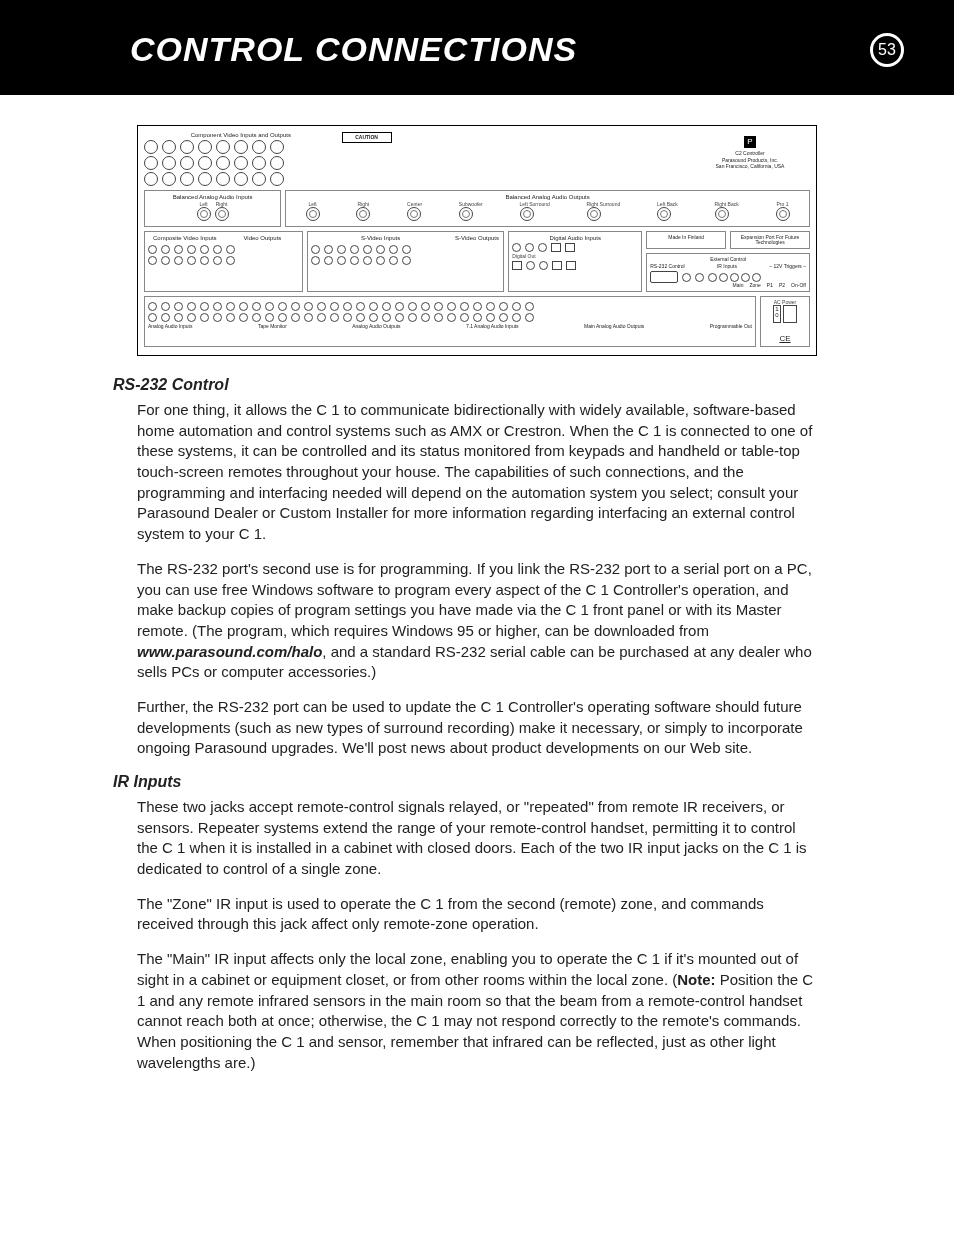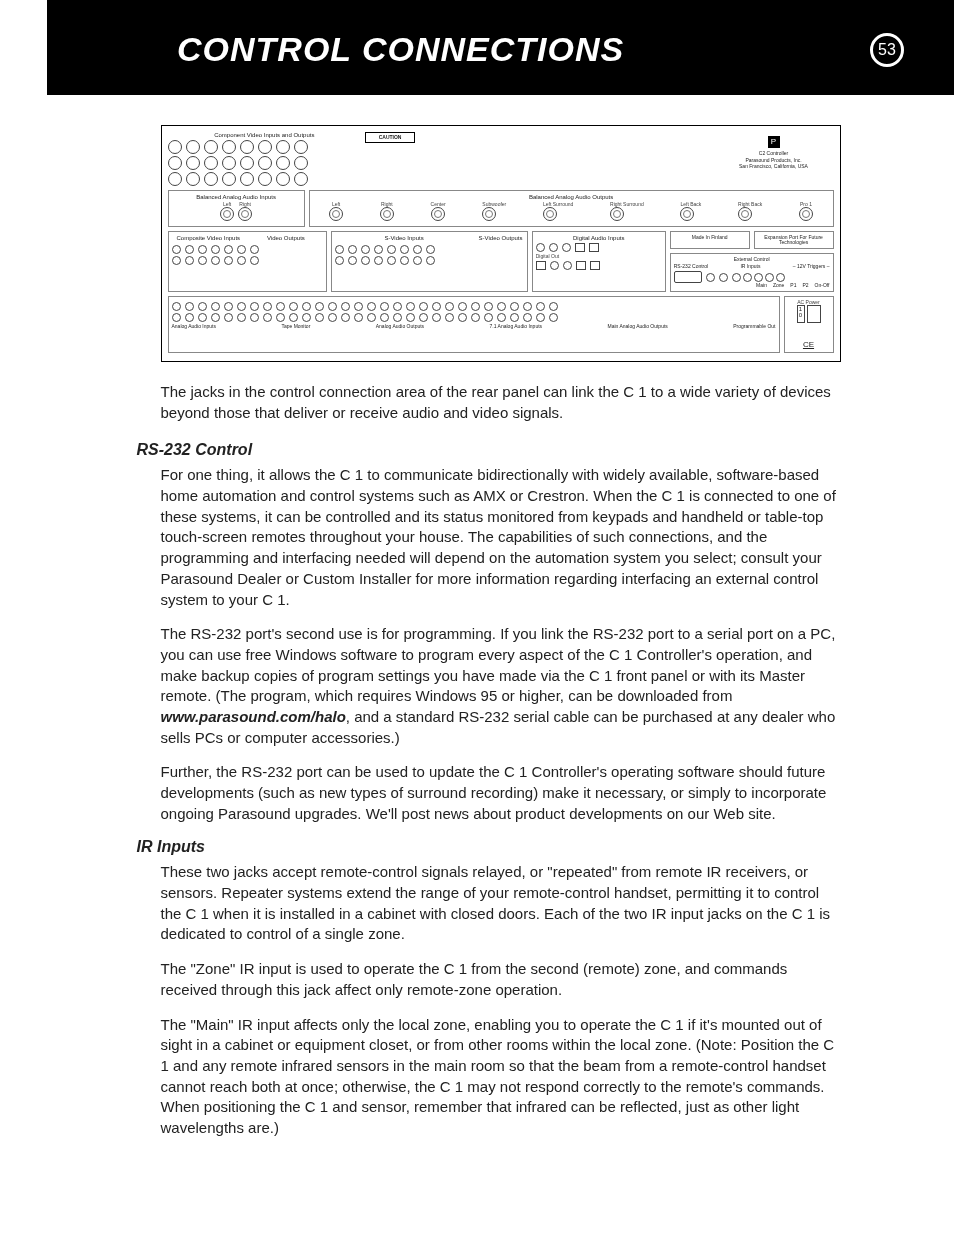--- a/index.html
+++ b/index.html
@@ -1,17 +1,17 @@
 <!DOCTYPE html>
 <html><head>
 <meta charset="utf-8">
 <style>
   * { box-sizing: border-box; margin: 0; padding: 0; }
   html, body { width: 954px; background: #fff; font-family: "Helvetica Neue", Helvetica, Arial, sans-serif; color: #222; }
-  .page { width: 954px; padding-left: 47px; }
+  .page { width: 954px; }
   .header-band { background: #000; color: #fff; padding: 30px 50px 26px 130px; display: flex; justify-content: space-between; align-items: center; }
   .header-title { font-style: italic; font-weight: 800; font-size: 34px; letter-spacing: 1px; font-family: "Arial Black", Arial, sans-serif; }
   .page-number-badge { width: 34px; height: 34px; border: 3px solid #fff; border-radius: 50%; display: flex; align-items: center; justify-content: center; font-weight: 400; font-size: 16px; }
 
   .diagram-wrap { width: 680px; margin: 30px auto 20px auto; }
   .diagram { width: 100%; border: 1px solid #000; padding: 6px; font-size: 5px; line-height: 1; }
   .diag-sec { border: 1px solid #888; margin: 2px 0; padding: 3px; }
   .diag-title { font-size: 6px; text-align: center; margin-bottom: 2px; }
   .row-ports { display: flex; gap: 4px; justify-content: flex-start; align-items: center; margin: 2px 0; }
   .circ { width: 14px; height: 14px; border: 0.7px solid #444; border-radius: 50%; flex: 0 0 auto; position: relative; }
@@ -22,27 +22,27 @@
   .diag-col { flex: 1; }
   .diag-label { font-size: 5px; color: #444; }
   .diag-right-info { text-align: center; font-size: 5px; line-height: 1.3; padding: 4px; }
   .logo-sq { width: 12px; height: 12px; background: #000; color: #fff; display: inline-flex; align-items: center; justify-content: center; font-size: 8px; margin-bottom: 2px; }
 
   .content { width: 680px; margin: 0 auto 60px auto; }
   .intro { font-size: 15px; line-height: 1.38; margin-bottom: 18px; }
   .section-heading { font-style: italic; font-weight: 700; font-size: 16px; margin-left: -24px; margin-bottom: 6px; font-family: Arial, sans-serif; }
   .para { font-size: 15px; line-height: 1.38; margin-bottom: 14px; }
   .link { font-style: italic; font-weight: 700; }
-  .note-b { font-weight: 400; }
+  .note-b { font-weight: 700; }
   .ext-ctrl-label { text-align:center; font-size:5px; margin-bottom:2px; }
   .ext-ctrl-row { display:flex; justify-content:space-between; font-size:5px; }
   .ext-ctrl-row2 { display:flex; align-items:center; gap:4px; margin-top:2px; }
   .db9 { width:28px; height:12px; border:0.7px solid #444; border-radius:2px; }
   .mini-row { display:flex; gap:2px; }
-  .ce-mark { font-size:8px; margin-top:18px;text-decoration:underline; }
+  .ce-mark { font-size:8px; margin-top:12px;text-decoration:underline; }
 </style>
 </head>
 <body>
 
 <div class="page">
 
   <div class="header-band">
     <div class="header-title">CONTROL CONNECTIONS</div>
     <div class="page-number-badge">
       <span>53</span>
@@ -348,21 +348,20 @@
             <div style="border:0.7px solid #444; width:8px; height:18px; font-size:6px;">1<br>0</div>
             <div class="rect" style="height:18px;"></div>
           </div>
           <div class="ce-mark">CE</div>
         </div>
       </div>
     </div>
   </div>
 
   <div class="content">
-    <p class="intro">The jacks in the control connection area of the rear panel can link the C 1 to a wide variety of devices beyond those that deliver or receive audio and video signals.</p>
 
     <h3 class="section-heading">RS-232 Control</h3>
     <p class="para">For one thing, it allows the C 1 to communicate bidirectionally with widely available, software-based home automation and control systems such as AMX or Crestron. When the C 1 is connected to one of these systems, it can be controlled and its status monitored from keypads and handheld or table-top touch-screen remotes throughout your house. The capabilities of such connections, and the programming and interfacing needed will depend on the automation system you select; consult your Parasound Dealer or Custom Installer for more information regarding interfacing an external control system to your C 1.</p>
     <p class="para">
       <span>The RS-232 port's second use is for programming. If you link the RS-232 port to a serial port on a PC, you can use free Windows software to program every aspect of the C 1 Controller's operation, and make backup copies of program settings you have made via the C 1 front panel or with its Master remote. (The program, which requires Windows 95 or higher, can be downloaded from </span><span class="link">www.parasound.com/halo</span><span>, and a standard RS-232 serial cable can be purchased at any dealer who sells PCs or computer accessories.)</span>
     </p>
     <p class="para">Further, the RS-232 port can be used to update the C 1 Controller's operating software should future developments (such as new types of surround recording) make it necessary, or simply to incorporate ongoing Parasound upgrades. We'll post news about product developments on our Web site.</p>
 
     <h3 class="section-heading">IR Inputs</h3>
     <p class="para">These two jacks accept remote-control signals relayed, or "repeated" from remote IR receivers, or sensors. Repeater systems extend the range of your remote-control handset, permitting it to control the C 1 when it is installed in a cabinet with closed doors. Each of the two IR input jacks on the C 1 is dedicated to control of a single zone.</p>

